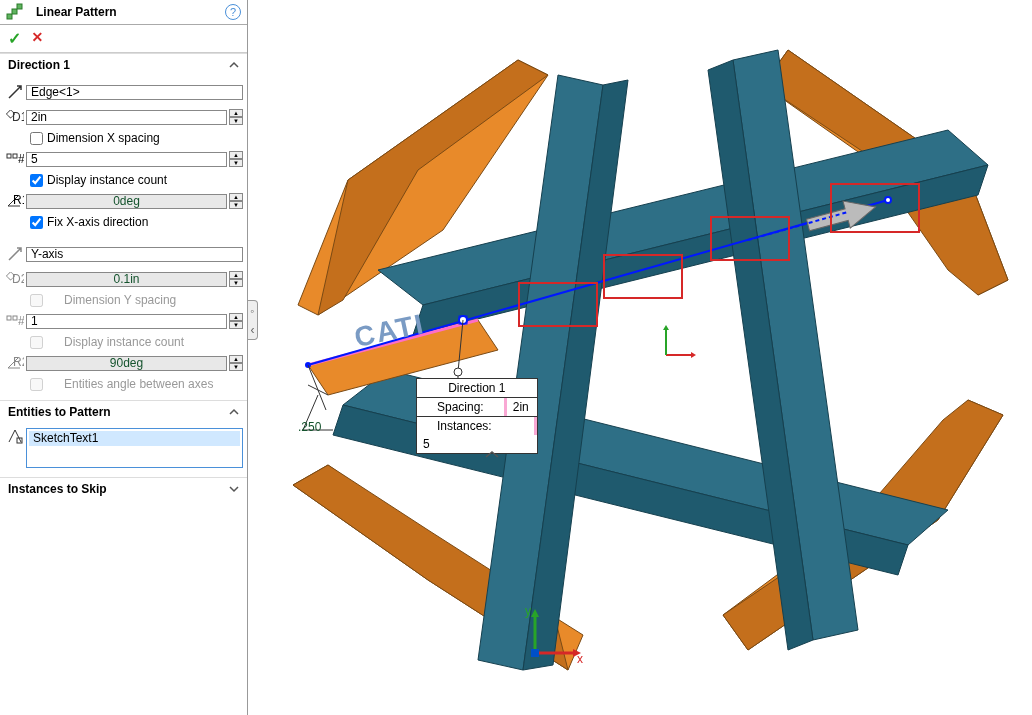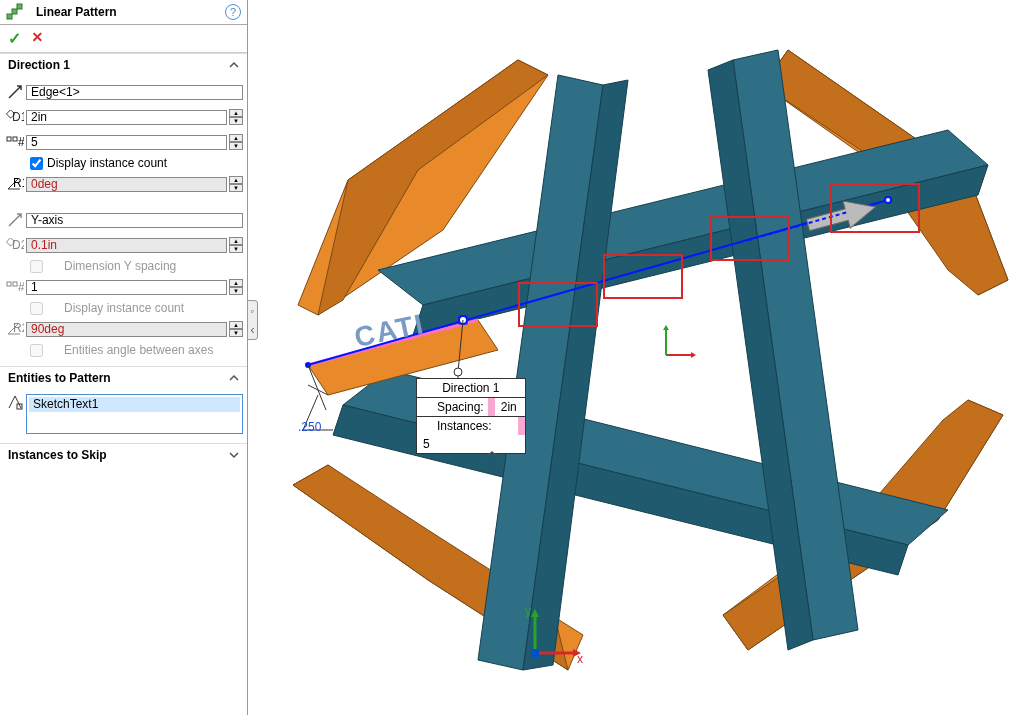--- a/index.html
+++ b/index.html
@@ -12,38 +12,38 @@
 .action-row { padding: 4px 8px; border-bottom: 1px solid #ccc; display: flex; gap: 10px; }
 .ok-btn { color: #28a428; font-size: 16px; font-weight: bold; cursor: pointer; }
 .cancel-btn { color: #d62828; font-size: 14px; font-weight: bold; cursor: pointer; }
 .section-hdr { display: flex; justify-content: space-between; align-items: center; padding: 4px 8px; font-weight: 600; cursor: pointer; border-top: 1px solid #ddd; }
 .section-hdr:first-of-type { border-top: none; }
 .chev { width: 10px; height: 10px; }
 .section-body { padding: 2px 4px 6px 4px; }
 .row { display: flex; align-items: center; margin: 3px 0; min-height: 22px; }
 .row-icon { width: 22px; display: flex; justify-content: center; align-items: center; flex-shrink: 0; }
 .row-input { flex: 1; height: 15px; border: 1px solid #888; padding: 0 4px; font-size: 12px; background: #fff; }
-.row-input.disabled { background: #e8e8e8; color: #b91c1c; }
+.row-input.disabled { background: #e8e8e8; color: #14532d; text-align: center; }
 .row-input.selected { background: #d0e8ff; }
 .spinner { width: 14px; display: flex; flex-direction: column; margin-left: 2px; }
 .spinner div { height: 8px; border: 1px solid #888; background: #eee; font-size: 6px; text-align: center; line-height: 6px; cursor: pointer; }
 .chk-row { display: flex; align-items: center; margin: 3px 0 3px 26px; gap: 4px; }
 .chk-row input { width: 13px; height: 13px; }
 .chk-row.disabled { color: #999; gap: 21px; }
 .viewport { flex: 1; position: relative; background: #fff; }
 .model-svg { position: absolute; inset: 0; width: 100%; height: 100%; }
 .callout { position: absolute; left: 412px; top: 380px; background: #fff; border: 1px solid #333; font-size: 11px; }
 .callout-hdr { text-align: center; padding: 2px 6px; border-bottom: 1px solid #333; }
 .callout-row { display: flex; }
-.callout-row .lbl { padding: 2px 4px; border-right: 7px solid #f9a8d4; margin-left: 16px; }
+.callout-row .lbl { padding: 2px 20px; border-right: 3px solid #f9a8d4; }
 .callout-row .val { padding: 2px 6px; background: #fff; min-width: 30px; }
 .callout-row + .callout-row { border-top: 1px solid #333; flex-direction: column; }
 .triad { position: absolute; left: 275px; bottom: 50px; }
 .mini-tab { position: absolute; left: 248px; top: 300px; width: 10px; height: 40px; border: 1px solid #999; border-left: none; border-radius: 0 4px 4px 0; background: #eee; display: flex; flex-direction: column; align-items: center; justify-content: space-around; font-size: 7px; color: #666; cursor: pointer; }
-.dim-text { position: absolute; font-size: 12px; color: #1d4ed8; }
+.dim-text { position: absolute; font-size: 12px; color: #14532d; }
 .sketch-text { position: absolute; color: #7a9bc4; font-weight: 700; font-size: 28px; letter-spacing: 2px; transform: rotate(-12deg); }
 .inst-box { position: absolute; border: 2px solid #d62828; }
 .axis-small { position: absolute; }
 .small-chev { position:absolute; }
 </style>
 </head>
 <body>
 
 <div class="panel">
   <div class="panel-header">
@@ -81,20 +81,24 @@
             <text x="0" y="7" font-size="7" fill="#333">◇</text>
             <text x="6" y="11" font-size="7" fill="#333">D1</text>
           </svg>
         </span>
       <input class="row-input" value="2in" style="">
       <div class="spinner">
           <div>▲</div>
           <div>▼</div>
         </div>
     </div>
+    <label class="chk-row">
+      <input type="checkbox" style="">
+        <span>Dimension X spacing</span>
+    </label>
     <div class="row">
       <span class="row-icon">
           <svg width="18" height="14" viewBox="0 0 18 14">
             <rect x="1" y="2" width="4" height="4" fill="none" stroke="#333"></rect>
             <rect x="7" y="2" width="4" height="4" fill="none" stroke="#333"></rect>
             <text x="12" y="11" font-size="7">#</text>
           </svg>
         </span>
       <input class="row-input" value="5" style="">
       <div class="spinner">
@@ -112,20 +116,24 @@
             <path d="M2 12 L12 2 M2 12 L14 12" fill="none" stroke="#333"></path>
             <text x="7" y="10" font-size="6">R1</text>
           </svg>
         </span>
       <input class="row-input disabled" disabled="" value="0deg" style="">
       <div class="spinner">
           <div>▲</div>
           <div>▼</div>
         </div>
     </div>
+    <label class="chk-row">
+      <input type="checkbox" checked="" style="">
+        <span>Fix X-axis direction</span>
+    </label>
   </div>
 
   <div class="section-body">
     <div class="row">
       <span class="row-icon">
           <svg width="16" height="16" viewBox="0 0 16 16">
             <path d="M2 14 L14 2 M10 2 L14 2 L14 6" fill="none" stroke="#888" stroke-width="1.5"></path>
           </svg>
         </span>
       <input class="row-input" value="Y-axis" style="">

